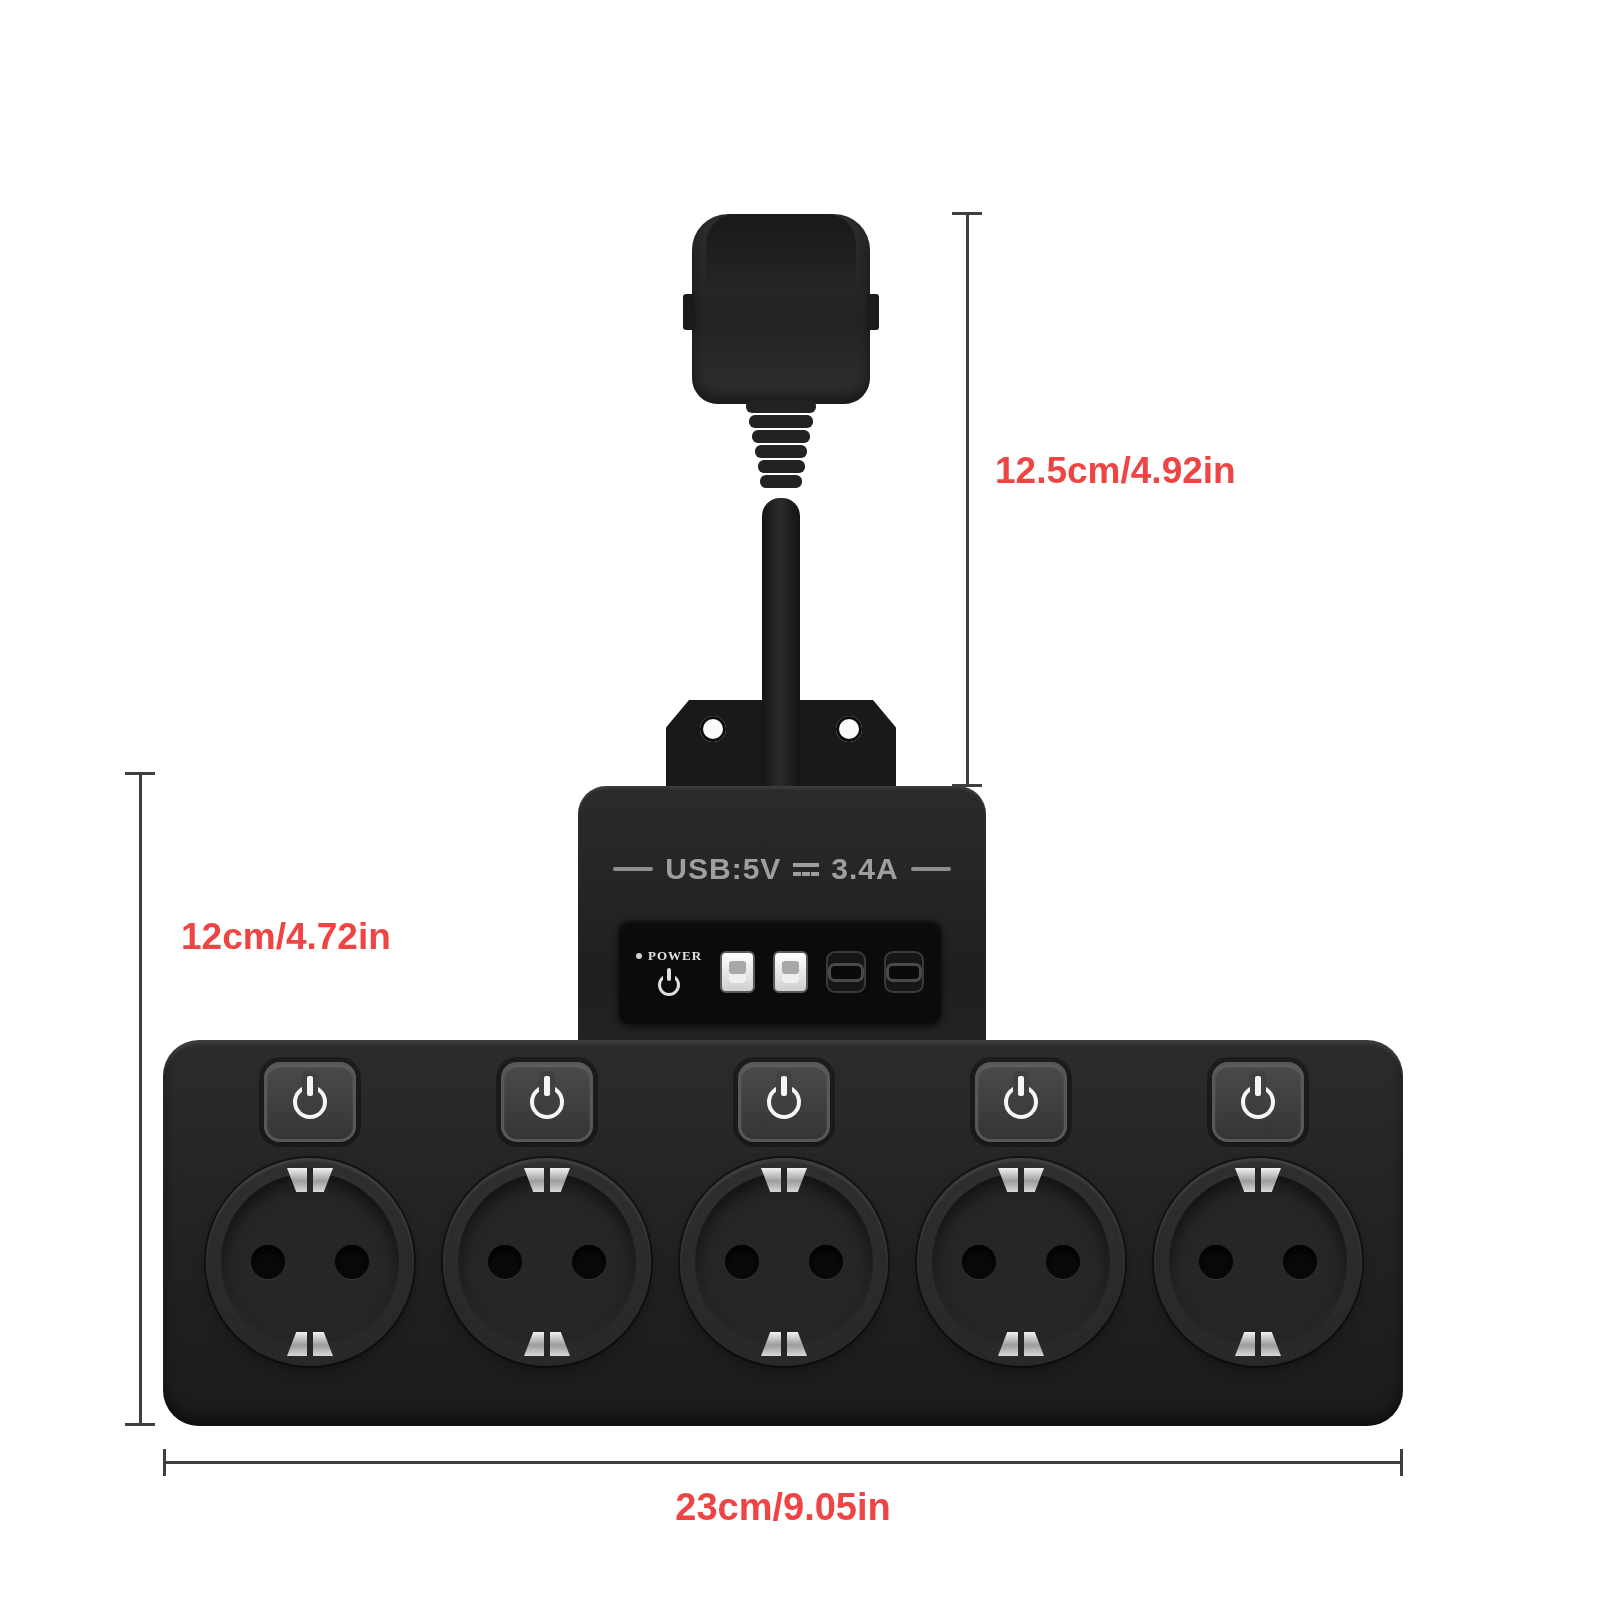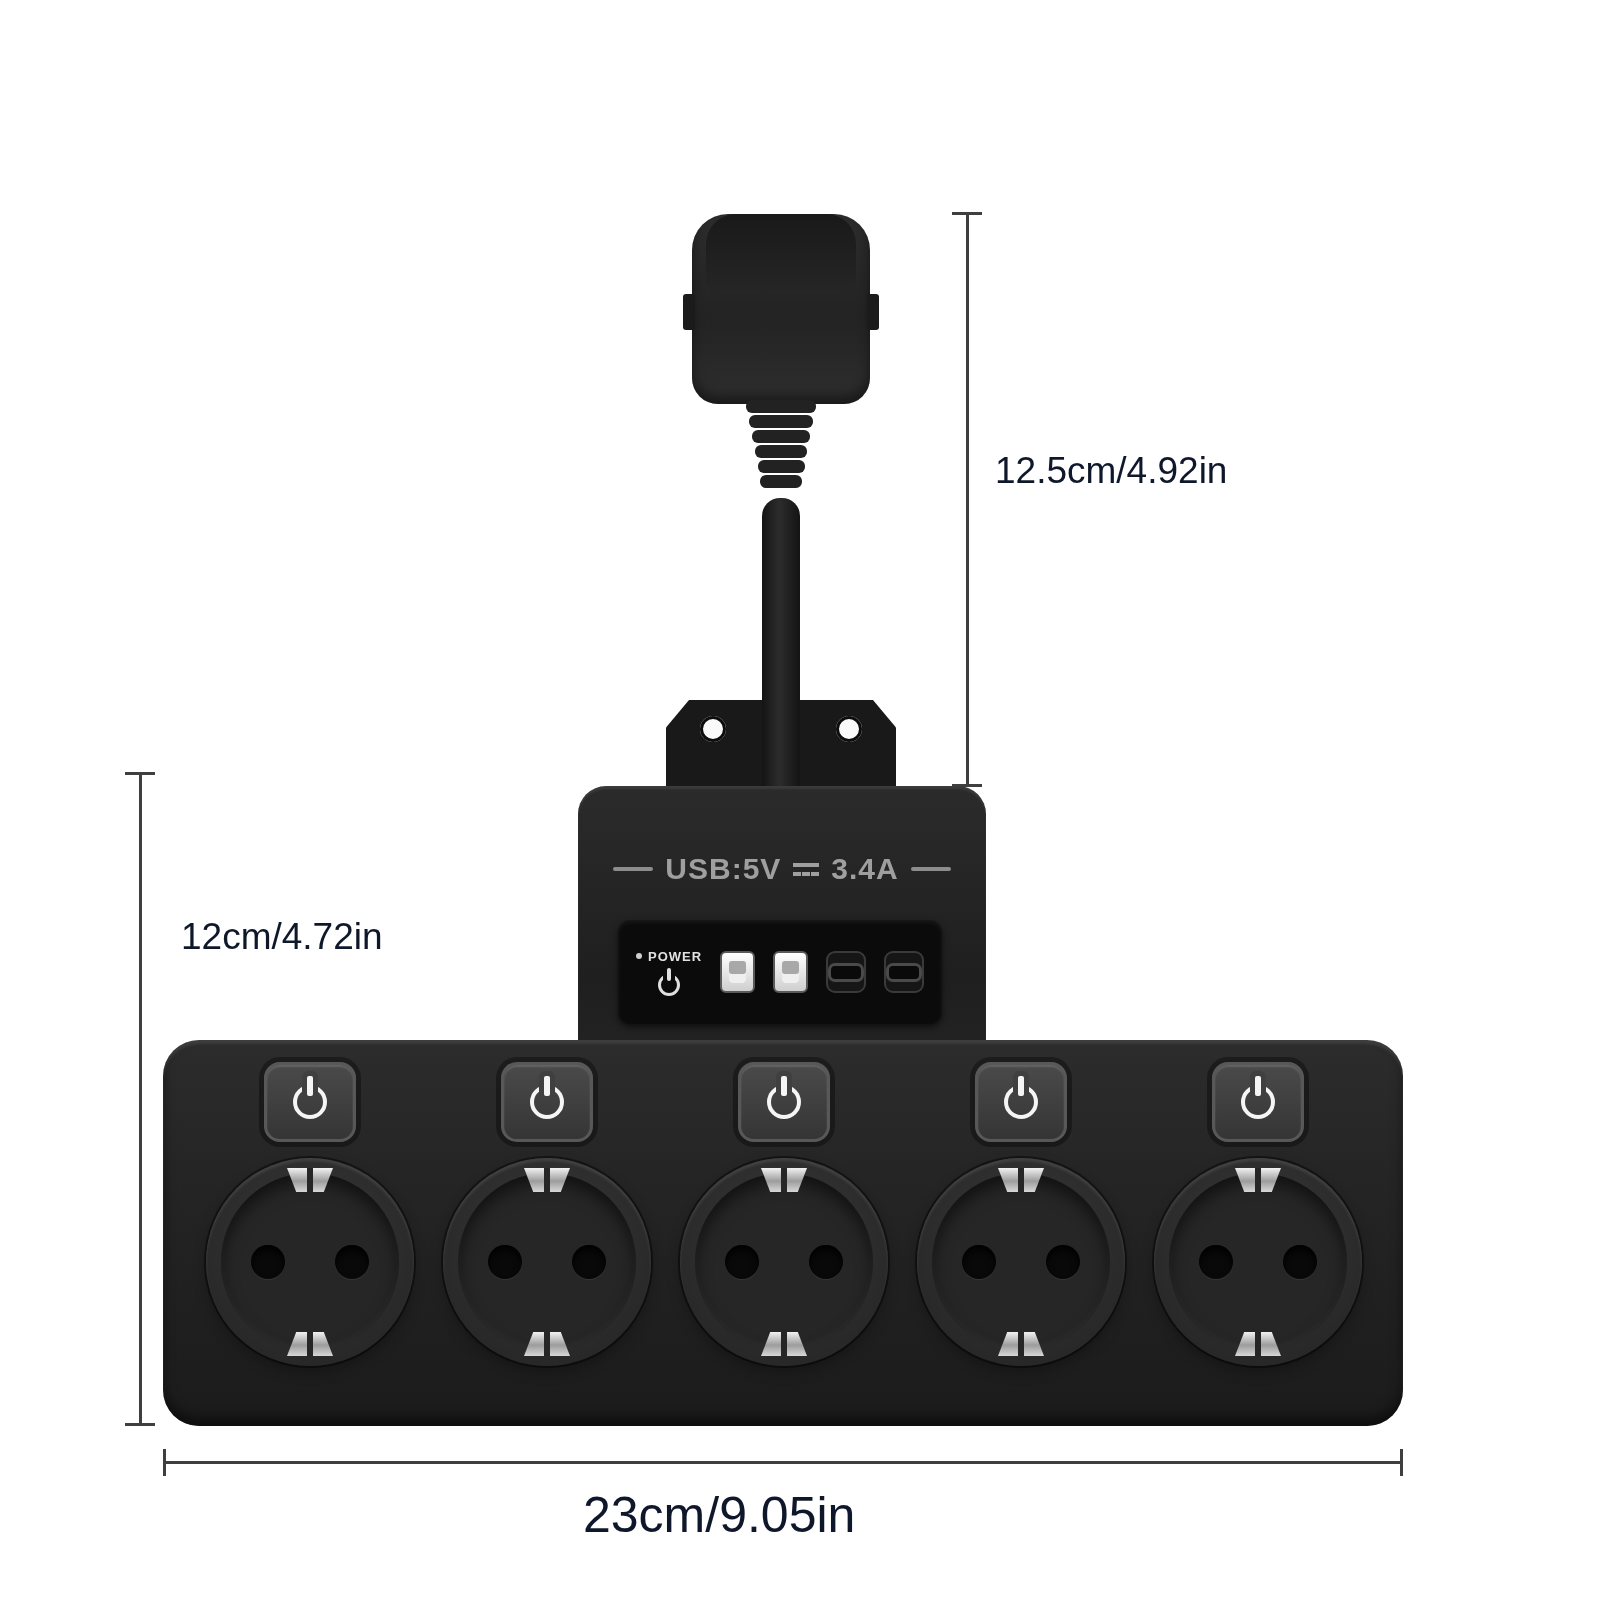--- a/index.html
+++ b/index.html
@@ -41,21 +41,21 @@
   .dash { width: 40px; height: 4px; background:#8d8d8d; border-radius:2px; }
   .dc-symbol { width: 26px; height: 13px; border-top: 4px solid #9f9f9f; position: relative; }
   .dc-symbol::after { content:''; position:absolute; left:0; right:0; bottom:0; border-bottom: 4px dashed #9f9f9f; }
 
   .ports-panel { position:absolute; left: 40px; top: 134px; width: 324px; height: 104px;
     background: #0b0b0b; border-radius: 12px; display:flex; align-items:center; padding: 0 18px; gap: 18px;
     box-shadow: inset 0 2px 5px rgba(255,255,255,.07), 0 3px 6px rgba(0,0,0,.55); }
   .power-cluster { display:flex; flex-direction:column; align-items:center; gap: 10px; width: 68px; }
   .power-row { display:flex; align-items:center; gap: 6px; }
   .ind-dot { width: 6px; height: 6px; border-radius:50%; background:#cfcfcf; }
-  .power-text { font-size: 13px; color:#e2e2e2; letter-spacing: 1px; font-weight: 700; }
+  .power-text { font-size: 13px; color:#e2e2e2; letter-spacing: 1px; font-weight: 700; font-family: Liberation Serif, serif; }
   .power-glyph-sm { width: 22px; height: 22px; border: 3px solid #e0e0e0; border-radius: 50%; position: relative; }
   .power-glyph-sm::before { content:''; position:absolute; top: -9px; left: 50%; transform: translateX(-50%);
     width: 4px; height: 13px; background:#e0e0e0; box-shadow: 0 0 0 4px #0b0b0b; border-radius: 2px; }
 
   .usb-a { width: 56px; height: 42px; border-radius: 6px;
     background: linear-gradient(180deg,#ffffff,#cfcfcf); border: 2px solid #5a5a5a; position: relative; }
   .usb-a::after { content:''; position:absolute; left: 7px; right: 7px; top: 8px; bottom: 8px;
     background:#a8a8a8; border-radius: 3px; box-shadow: inset 0 -9px 0 #efefef; }
   .usb-c { width: 48px; height: 42px; border-radius: 9px; background:#161616; border: 2px solid #3a3a3a;
     display:flex; align-items:center; justify-content:center; }
@@ -86,24 +86,24 @@
     box-shadow: inset 0 5px 7px rgba(0,0,0,.9), 0 1px 1px rgba(255,255,255,.08); }
   .pin.l { left: 30px; } .pin.r { right: 30px; }
   .clip { position:absolute; left: 50%; transform: translateX(-50%); width: 46px; height: 24px;
     background: linear-gradient(180deg,#f2f2f2,#9c9c9c 55%,#d8d8d8); }
   .clip::after { content:''; position:absolute; left:50%; transform:translateX(-50%); top:0; bottom:0; width:6px; background:#262626; }
   .clip.top { top: -5px; clip-path: polygon(0 0,100% 0,80% 100%,20% 100%); }
   .clip.bot { bottom: -5px; clip-path: polygon(20% 0,80% 0,100% 100%,0 100%); }
 
   
   .dim { background:#3f3f3f; }
-  .dim-label { position:absolute; color:#0f172a; font-weight: 400; }
+  .dim-label { position:absolute; color:#ef4444; font-weight: 700; }
   .lab-cable { left: 995px; top: 450px; font-size: 37px; }
   .lab-height { left: 181px; top: 916px; font-size: 37px; }
-  .lab-width { left: 583px; top: 1486px; width: 400px; text-align: left; font-size: 50px; }
+  .lab-width { left: 583px; top: 1486px; width: 400px; text-align: center; font-size: 38px; }
 </style>
 </head>
 <body>
 
 <div class="canvas">
 
   <div class="abs plug-head">
     <div class="plug-top"></div>
     <div class="plug-tab l"></div>
     <div class="plug-tab r"></div>

